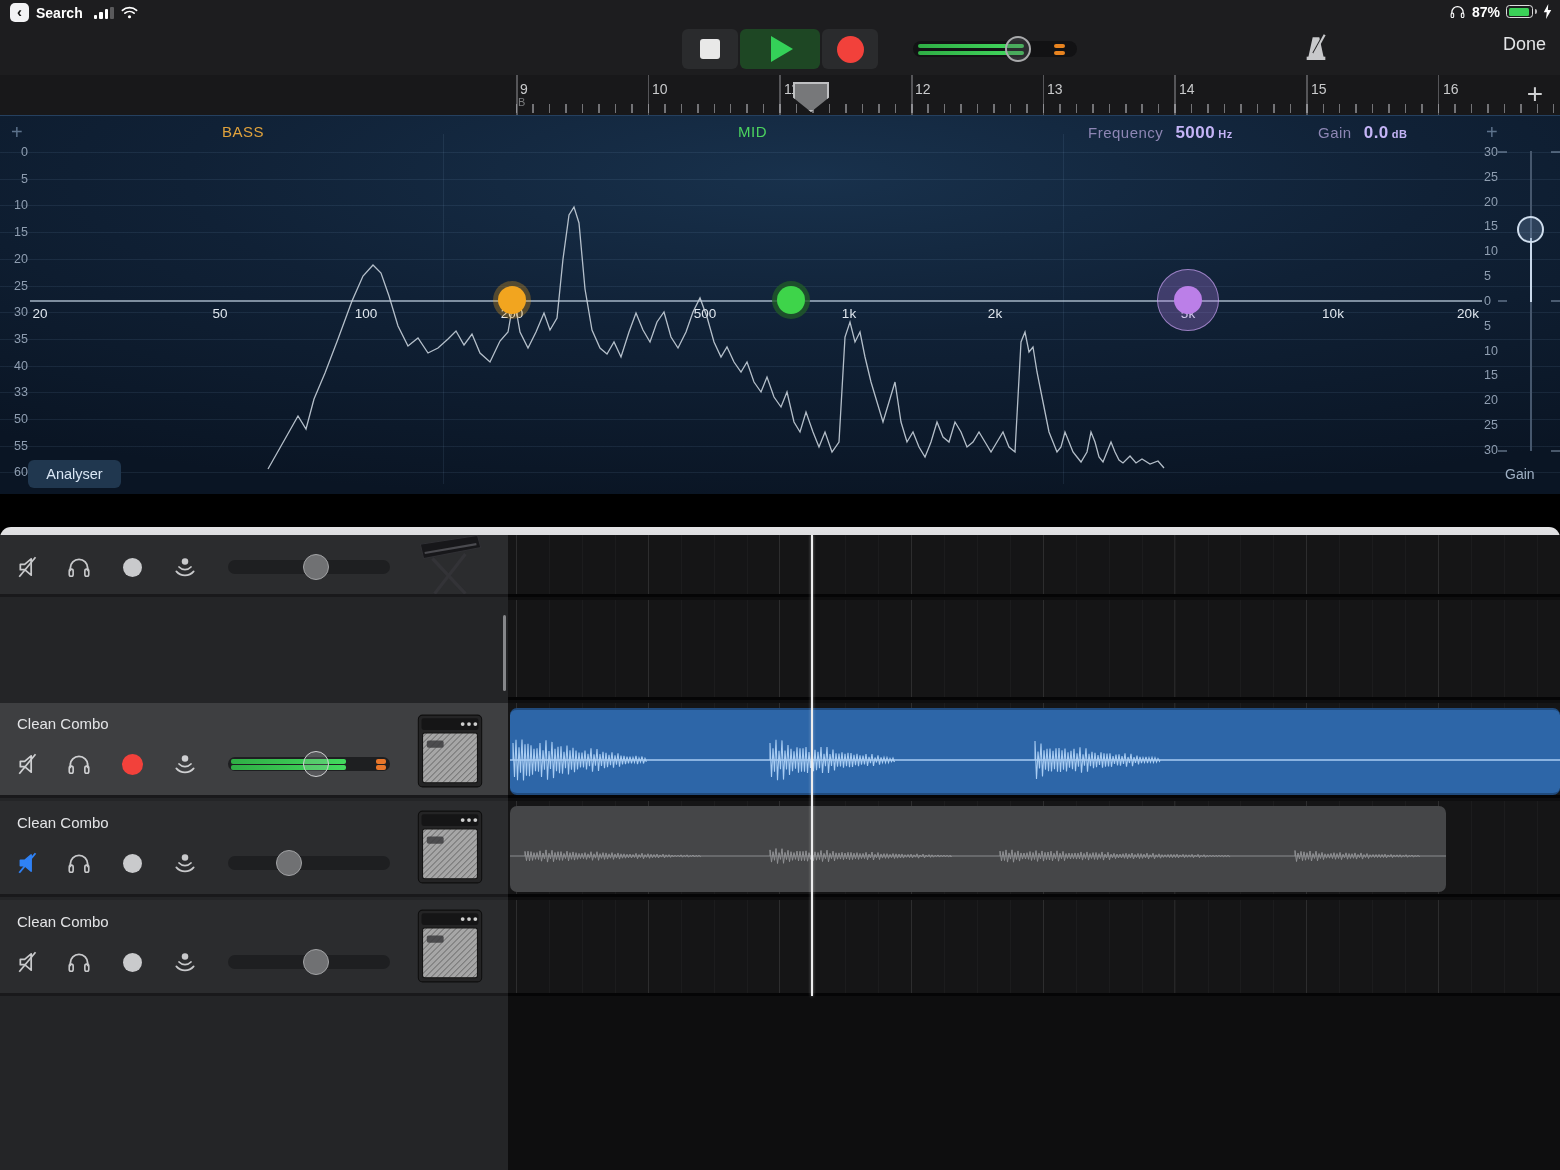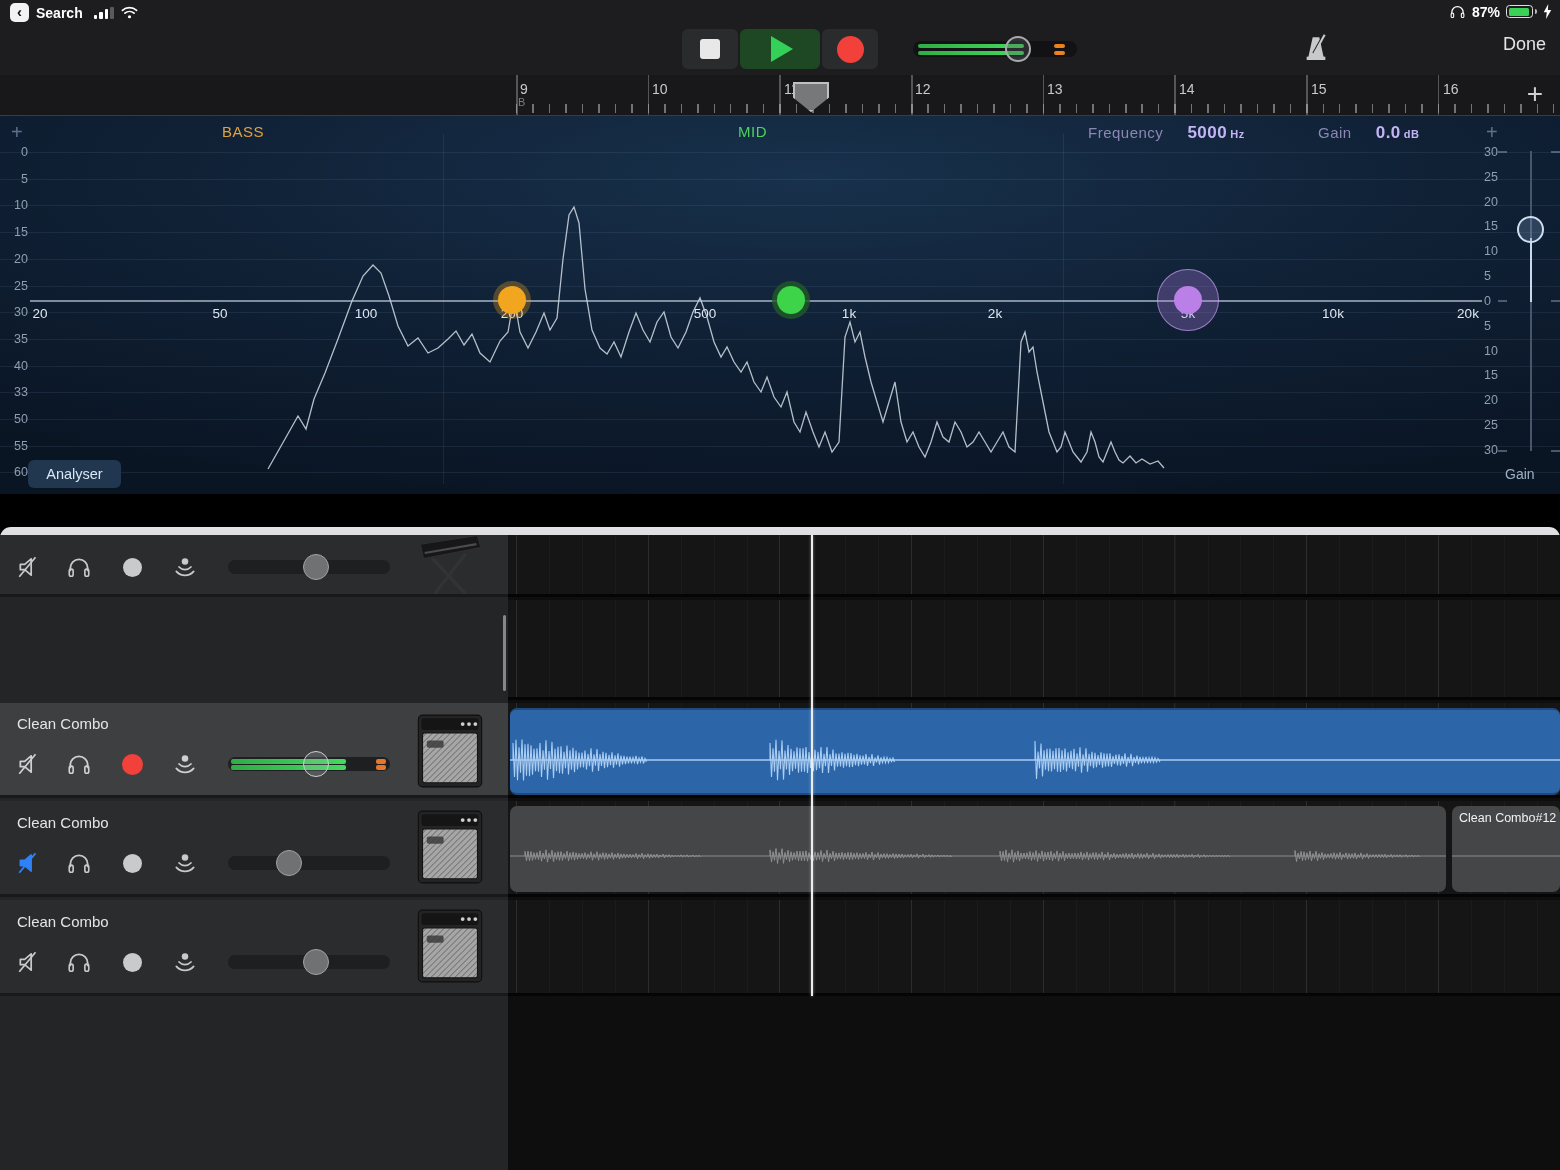--- a/index.html
+++ b/index.html
@@ -64,21 +64,21 @@
     background:radial-gradient(1300px 330px at 52% 60px, #18314c 0%, #102136 48%, #0a1524 100%);
     border-top:1px solid #25405f; overflow:hidden;}
   #eq-grid { position:absolute; left:0; top:36px; width:1560px; height:322px;
     background:repeating-linear-gradient(180deg, rgba(140,180,220,.10) 0 1px, transparent 1px 26.7px); }
   .eq-vdiv { position:absolute; top:18px; bottom:10px; width:1px; background:rgba(150,185,225,.10);}
   #eq-zero { position:absolute; left:30px; width:1452px; top:184px; height:1.5px; background:rgba(196,212,228,.62);}
   .eq-hdr { position:absolute; top:7px; font-size:15px; letter-spacing:.5px; font-weight:500;}
   #hdr-bass { left:222px; color:#e0a23c; }
   #hdr-mid { left:738px; color:#4cd45f; }
   #hdr-freq { left:1088px; color:#8d86b4; }
-  #hdr-freq b, #hdr-gain b { color:#c4b4f6; font-weight:600; font-size:17px; margin-left:24px;}
+  #hdr-freq b, #hdr-gain b { color:#c4b4f6; font-weight:600; font-size:17px; margin-left:12px;}
   #hdr-freq small, #hdr-gain small { color:#c4b4f6; font-size:11px; font-weight:600; margin-left:3px;}
   #hdr-gain { left:1318px; color:#8d86b4; }
   .eq-plus { position:absolute; top:5px; color:#5d738c; font-size:20px; font-weight:300;}
   #eq-plus-l { left:11px; } #eq-plus-r { left:1486px; }
   .scale-l, .scale-r { position:absolute; width:26px; font-size:12.5px; color:#8f9eb1; text-align:right;}
   .scale-l { left:2px; } .scale-r { left:1480px; text-align:left; padding-left:4px;}
   .freq-lab { position:absolute; top:190px; transform:translateX(-50%); font-size:13.5px; color:#dfe6ee; }
   .gdash { position:absolute; width:9px; height:1.5px; background:rgba(150,170,195,.45); }
   
   .band { position:absolute; border-radius:50%; }
@@ -477,23 +477,17 @@
 
       <div class="region region-gray" id="region-g1">
         <svg width="936" height="86" viewBox="510 806 936 86">
           <line x1="510" y1="856" x2="1446" y2="856" stroke="#8a8b8e" stroke-width="1"></line>
           <path fill="none" stroke="#8f9093" stroke-width="1" d="M525 856 L525 851.4 L526.5 860.6 L528 851.2 L529.5 860.8 L531 851.6 L532.5 860.4 L534 852.7 L535.5 859.3 L537 852.5 L538.5 859.5 L540 850.8 L541.5 861.2 L543 853.0 L544.5 859.0 L546 849.9 L547.5 862.1 L549 853.2 L550.5 858.8 L552 850.3 L553.5 861.7 L555 852.5 L556.5 859.5 L558 851.7 L559.5 860.3 L561 851.6 L562.5 860.4 L564 853.4 L565.5 858.6 L567 851.2 L568.5 860.8 L570 852.7 L571.5 859.3 L573 851.9 L574.5 860.1 L576 852.7 L577.5 859.3 L579 853.4 L580.5 858.6 L582 853.3 L583.5 858.7 L585 852.6 L586.5 859.4 L588 853.8 L589.5 858.2 L591 851.7 L592.5 860.3 L594 853.8 L595.5 858.2 L597 851.7 L598.5 860.3 L600 853.6 L601.5 858.4 L603 852.6 L604.5 859.4 L606 852.9 L607.5 859.1 L609 853.8 L610.5 858.2 L612 852.6 L613.5 859.4 L615 853.9 L616.5 858.1 L618 852.9 L619.5 859.1 L621 853.8 L622.5 858.2 L624 853.8 L625.5 858.2 L627 854.2 L628.5 857.8 L630 854.0 L631.5 858.0 L633 854.5 L634.5 857.5 L636 853.3 L637.5 858.7 L639 854.5 L640.5 857.5 L642 853.2 L643.5 858.8 L645 854.6 L646.5 857.4 L648 853.7 L649.5 858.3 L651 854.2 L652.5 857.8 L654 854.5 L655.5 857.5 L657 854.0 L658.5 858.0 L660 854.9 L661.5 857.1 L663 854.1 L664.5 857.9 L666 854.8 L667.5 857.2 L669 854.6 L670.5 857.4 L672 855.0 L673.5 857.0 L675 855.2 L676.5 856.8 L678 855.2 L679.5 856.8 L681 854.8 L682.5 857.2 L684 855.3 L685.5 856.7 L687 854.8 L688.5 857.2 L690 855.5 L691.5 856.5 L693 855.0 L694.5 857.0 L696 855.4 L697.5 856.6 L699 855.4 L700.5 856.6 L700 856"></path>
           <path fill="none" stroke="#8f9093" stroke-width="1" d="M770 856 L770 849.9 L771.5 862.1 L773 851.7 L774.5 860.3 L776 848.5 L777.5 863.5 L779 852.6 L780.5 859.4 L782 848.7 L783.5 863.3 L785 852.4 L786.5 859.6 L788 850.3 L789.5 861.7 L791 851.7 L792.5 860.3 L794 852.6 L795.5 859.4 L797 851.1 L798.5 860.9 L800 851.3 L801.5 860.7 L803 851.4 L804.5 860.6 L806 850.8 L807.5 861.2 L809 852.7 L810.5 859.3 L812 851.4 L813.5 860.6 L815 851.8 L816.5 860.2 L818 852.5 L819.5 859.5 L821 850.5 L822.5 861.5 L824 853.3 L825.5 858.7 L827 850.2 L828.5 861.8 L830 853.3 L831.5 858.7 L833 851.2 L834.5 860.8 L836 852.8 L837.5 859.2 L839 852.9 L840.5 859.1 L842 852.3 L843.5 859.7 L845 853.0 L846.5 859.0 L848 852.3 L849.5 859.7 L851 852.4 L852.5 859.6 L854 853.2 L855.5 858.8 L857 852.6 L858.5 859.4 L860 853.4 L861.5 858.6 L863 853.4 L864.5 858.6 L866 852.3 L867.5 859.7 L869 854.0 L870.5 858.0 L872 852.0 L873.5 860.0 L875 854.2 L876.5 857.8 L878 852.5 L879.5 859.5 L881 853.9 L882.5 858.1 L884 853.6 L885.5 858.4 L887 853.6 L888.5 858.4 L890 854.3 L891.5 857.7 L893 853.5 L894.5 858.5 L896 853.8 L897.5 858.2 L899 854.0 L900.5 858.0 L902 853.9 L903.5 858.1 L905 854.7 L906.5 857.3 L908 854.4 L909.5 857.6 L911 854.1 L912.5 857.9 L914 854.8 L915.5 857.2 L917 853.8 L918.5 858.2 L920 855.0 L921.5 857.0 L923 854.1 L924.5 857.9 L926 855.0 L927.5 857.0 L929 854.6 L930.5 857.4 L932 854.8 L933.5 857.2 L935 855.3 L936.5 856.7 L938 854.9 L939.5 857.1 L941 855.2 L942.5 856.8 L944 855.1 L945.5 856.9 L947 855.2 L948.5 856.8 L950 855.5 L951.5 856.5 L950 856"></path>
           <path fill="none" stroke="#8f9093" stroke-width="1" d="M1000 856 L1000 851.1 L1001.5 860.9 L1003 851.5 L1004.5 860.5 L1006 849.9 L1007.5 862.1 L1009 852.9 L1010.5 859.1 L1012 849.8 L1013.5 862.2 L1015 852.5 L1016.5 859.5 L1018 850.9 L1019.5 861.1 L1021 852.9 L1022.5 859.1 L1024 853.0 L1025.5 859.0 L1027 852.7 L1028.5 859.3 L1030 851.5 L1031.5 860.5 L1033 852.5 L1034.5 859.5 L1036 850.6 L1037.5 861.4 L1039 853.1 L1040.5 858.9 L1042 850.9 L1043.5 861.1 L1045 852.4 L1046.5 859.6 L1048 852.0 L1049.5 860.0 L1051 851.2 L1052.5 860.8 L1054 853.2 L1055.5 858.8 L1057 850.8 L1058.5 861.2 L1060 853.2 L1061.5 858.8 L1063 851.4 L1064.5 860.6 L1066 853.5 L1067.5 858.5 L1069 853.0 L1070.5 859.0 L1072 853.3 L1073.5 858.7 L1075 852.9 L1076.5 859.1 L1078 853.1 L1079.5 858.9 L1081 851.9 L1082.5 860.1 L1084 853.4 L1085.5 858.6 L1087 851.9 L1088.5 860.1 L1090 853.5 L1091.5 858.5 L1093 852.6 L1094.5 859.4 L1096 852.5 L1097.5 859.5 L1099 853.6 L1100.5 858.4 L1102 851.9 L1103.5 860.1 L1105 854.0 L1106.5 858.0 L1108 852.2 L1109.5 859.8 L1111 854.1 L1112.5 857.9 L1114 853.3 L1115.5 858.7 L1117 854.0 L1118.5 858.0 L1120 854.0 L1121.5 858.0 L1123 853.7 L1124.5 858.3 L1126 853.2 L1127.5 858.8 L1129 853.9 L1130.5 858.1 L1132 853.0 L1133.5 859.0 L1135 854.4 L1136.5 857.6 L1138 853.4 L1139.5 858.6 L1141 853.6 L1142.5 858.4 L1144 854.1 L1145.5 857.9 L1147 853.1 L1148.5 858.9 L1150 854.7 L1151.5 857.3 L1153 853.2 L1154.5 858.8 L1156 854.7 L1157.5 857.3 L1159 853.8 L1160.5 858.2 L1162 854.6 L1163.5 857.4 L1165 854.7 L1166.5 857.3 L1168 854.4 L1169.5 857.6 L1171 854.3 L1172.5 857.7 L1174 854.5 L1175.5 857.5 L1177 854.1 L1178.5 857.9 L1180 854.9 L1181.5 857.1 L1183 854.3 L1184.5 857.7 L1186 854.7 L1187.5 857.3 L1189 854.8 L1190.5 857.2 L1192 854.3 L1193.5 857.7 L1195 855.1 L1196.5 856.9 L1198 854.3 L1199.5 857.7 L1201 855.2 L1202.5 856.8 L1204 854.7 L1205.5 857.3 L1207 855.3 L1208.5 856.7 L1210 855.2 L1211.5 856.8 L1213 855.2 L1214.5 856.8 L1216 855.3 L1217.5 856.7 L1219 855.2 L1220.5 856.8 L1222 855.2 L1223.5 856.8 L1225 855.4 L1226.5 856.6 L1228 855.3 L1229.5 856.7 L1230 856"></path>
           <path fill="none" stroke="#8f9093" stroke-width="1" d="M1295 856 L1295 850.5 L1296.5 861.5 L1298 853.0 L1299.5 859.0 L1301 851.4 L1302.5 860.6 L1304 851.8 L1305.5 860.2 L1307 852.7 L1308.5 859.3 L1310 851.0 L1311.5 861.0 L1313 853.5 L1314.5 858.5 L1316 851.2 L1317.5 860.8 L1319 853.5 L1320.5 858.5 L1322 852.4 L1323.5 859.6 L1325 853.8 L1326.5 858.2 L1328 853.8 L1329.5 858.2 L1331 853.4 L1332.5 858.6 L1334 852.7 L1335.5 859.3 L1337 853.5 L1338.5 858.5 L1340 852.4 L1341.5 859.6 L1343 854.2 L1344.5 857.8 L1346 852.8 L1347.5 859.2 L1349 853.5 L1350.5 858.5 L1352 853.7 L1353.5 858.3 L1355 852.9 L1356.5 859.1 L1358 854.4 L1359.5 857.6 L1361 852.9 L1362.5 859.1 L1364 854.5 L1365.5 857.5 L1367 853.5 L1368.5 858.5 L1370 854.7 L1371.5 857.3 L1373 854.5 L1374.5 857.5 L1376 854.5 L1377.5 857.5 L1379 854.4 L1380.5 857.6 L1382 854.5 L1383.5 857.5 L1385 854.1 L1386.5 857.9 L1388 854.9 L1389.5 857.1 L1391 854.4 L1392.5 857.6 L1394 854.9 L1395.5 857.1 L1397 854.8 L1398.5 857.2 L1400 854.7 L1401.5 857.3 L1403 855.3 L1404.5 856.7 L1406 854.7 L1407.5 857.3 L1409 855.4 L1410.5 856.6 L1412 855.0 L1413.5 857.0 L1415 855.6 L1416.5 856.4 L1418 855.5 L1419.5 856.5 L1420 856"></path>
         </svg>
       </div>
-      <div class="region region-gray" id="region-g2">
-        <div class="region-label">Clean Combo#12</div>
-        <svg width="108" height="86" viewBox="0 0 108 86">
-          <line x1="0" y1="50" x2="108" y2="50" stroke="#8a8b8e" stroke-width="1"></line>
-        </svg>
-      </div>
 
       <div id="playhead"></div>
     </div>
   </div>
 </div>
 
 </body></html>

